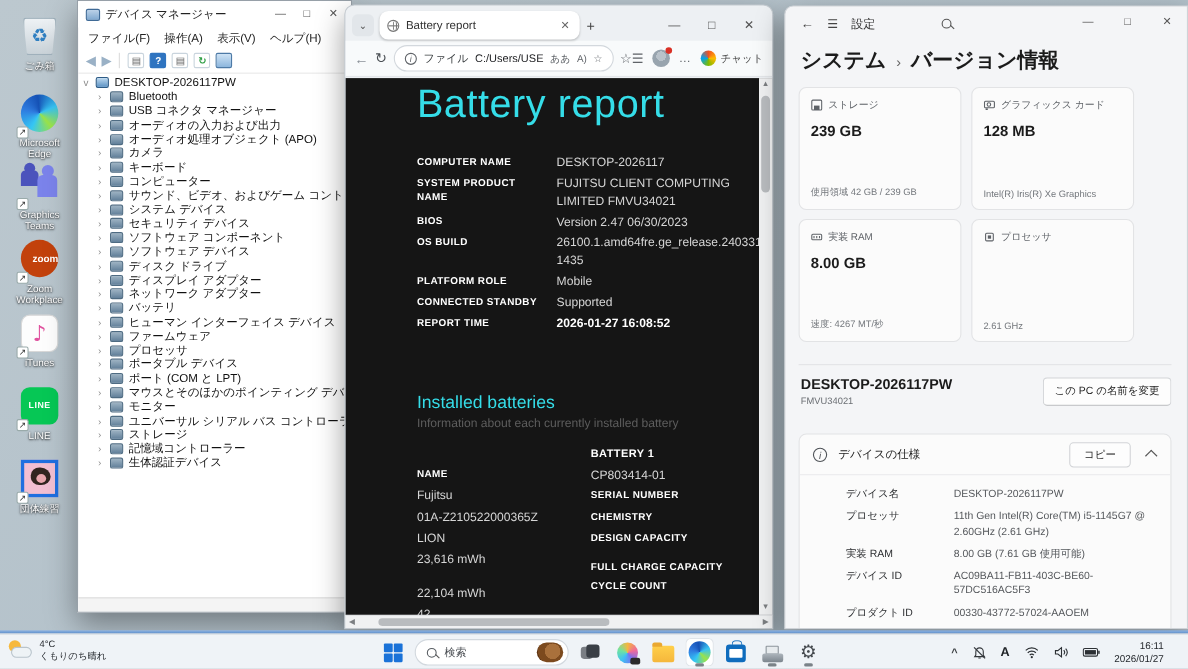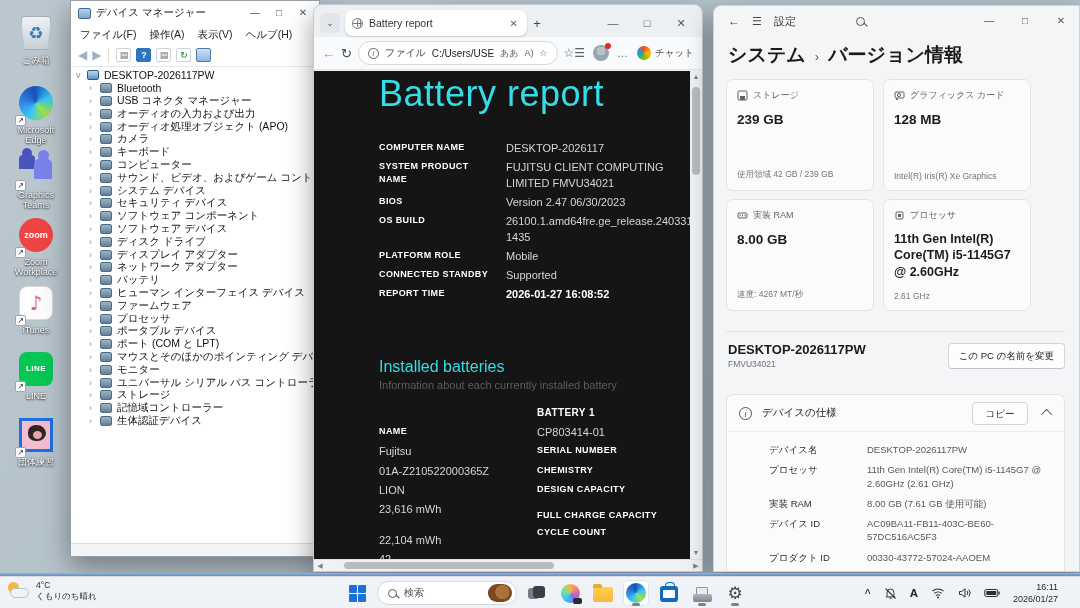--- a/index.html
+++ b/index.html
@@ -18,22 +18,22 @@
       border:1px solid #9fb0bb;border-radius:3px 3px 5px 5px;position:relative;
       clip-path:polygon(0 0,100% 0,88% 100%,12% 100%)}
   .g-bin span{position:absolute;left:0;right:0;top:6px;font-size:17px;color:#2f7fc1;font-family:"DejaVu Sans",sans-serif}
   .g-edge{width:34px;height:34px;margin:2px auto 0;border-radius:50%;
       background:conic-gradient(from 210deg,#35c6f4,#2f7ce0,#1551b5,#38c3f2,#9be348,#35c6f4)}
   .g-teams{position:relative;width:38px;height:36px;margin:1px auto 0}
   .g-teams .p1{position:absolute;left:2px;top:4px;width:16px;height:14px;background:#4b53bc;border-radius:4px 4px 0 0}
   .g-teams .h1{position:absolute;left:5px;top:-3px;width:10px;height:10px;background:#4b53bc;border-radius:50%}
   .g-teams .p2{position:absolute;left:17px;top:8px;width:18px;height:20px;background:#7b83eb;border-radius:5px 5px 0 0}
   .g-teams .h2{position:absolute;left:21px;top:-1px;width:11px;height:11px;background:#7b83eb;border-radius:50%}
-  .g-zoom{width:34px;height:34px;margin:2px auto 0;border-radius:50%;background:#ef4444;
-      color:#fff;font-size:9px;font-weight:bold;line-height:34px;text-align:center}
+  .g-zoom{width:34px;height:34px;margin:2px auto 0;border-radius:50%;background:#c2410c;
+      color:#fff;font-size:9px;font-weight:bold;line-height:34px;text-align:right}
   .g-itunes{width:34px;height:34px;margin:2px auto 0;border-radius:8px;background:#fdfdfd;border:1px solid #d8d8d8;
       color:#e0519e;font-size:20px;line-height:32px;text-align:center;font-family:"DejaVu Sans",sans-serif}
   .g-line{width:34px;height:34px;margin:2px auto 0;border-radius:8px;background:#06c755;
       color:#fff;font-size:8px;font-weight:bold;line-height:34px;text-align:center;letter-spacing:.5px}
   .g-photo{width:34px;height:34px;margin:2px auto 0;border:3px solid #1f6fe0;background:#f2bfd2;position:relative;overflow:hidden}
   .g-photo i{position:absolute;left:6px;top:4px;width:18px;height:16px;background:#32251f;border-radius:50% 60% 55% 50%}
   .g-photo u{position:absolute;left:11px;top:10px;width:9px;height:8px;background:#e8a7ad;border-radius:50%}
 
   
   .win{position:absolute;background:#fff;box-shadow:0 10px 26px rgba(0,0,0,.38)}
@@ -618,21 +618,20 @@
     <div class="card">
       <div class="card-head">
         <span class="card-ico">
             <svg width="11" height="11" viewBox="0 0 11 11">
               <rect x="2" y="2" width="7" height="7" rx="1" fill="none" stroke="#5f6368"></rect>
               <rect x="4" y="4" width="3" height="3" fill="#5f6368"></rect>
             </svg>
           </span>
         <span>プロセッサ</span>
       </div>
-      <div class="card-val" style="font-size:12.5px">11th Gen Intel(R) Core(TM) i5-1145G7 @ 2.60GHz</div>
       <div class="card-foot">2.61 GHz</div>
     </div>
   </div>
   <div class="st-hr"></div>
   <div class="st-namewrap">
     <div>
       <div class="st-name">DESKTOP-2026117PW</div>
       <div class="st-model">FMVU34021</div>
     </div>
     <span class="rename-btn">この PC の名前を変更</span>

